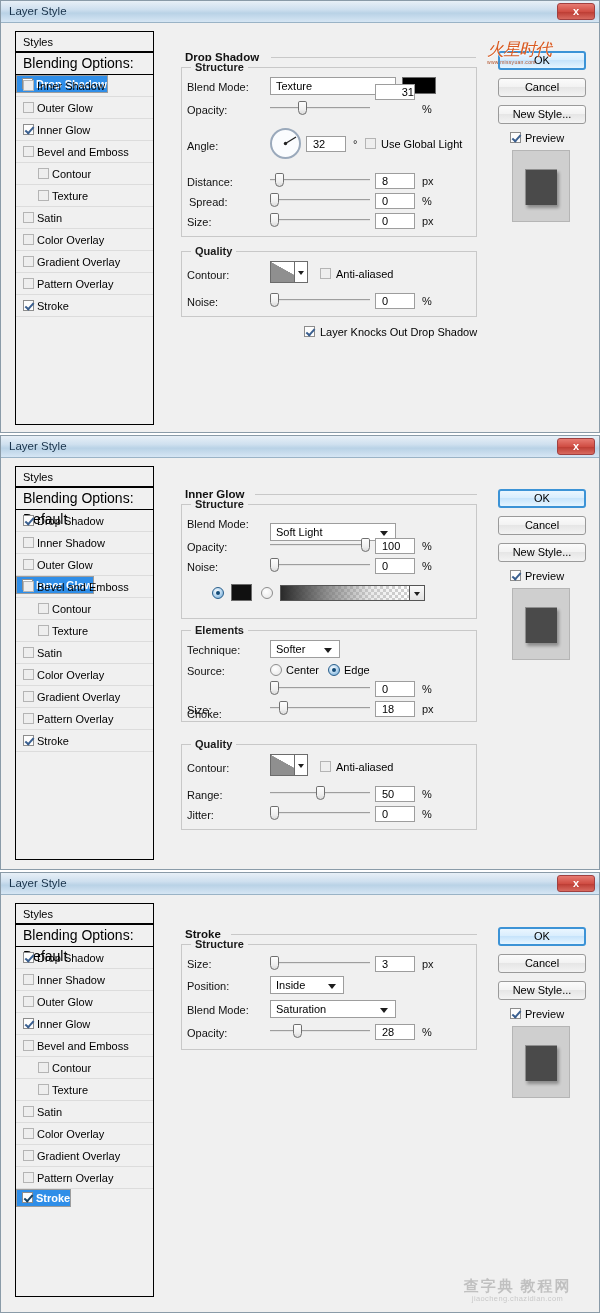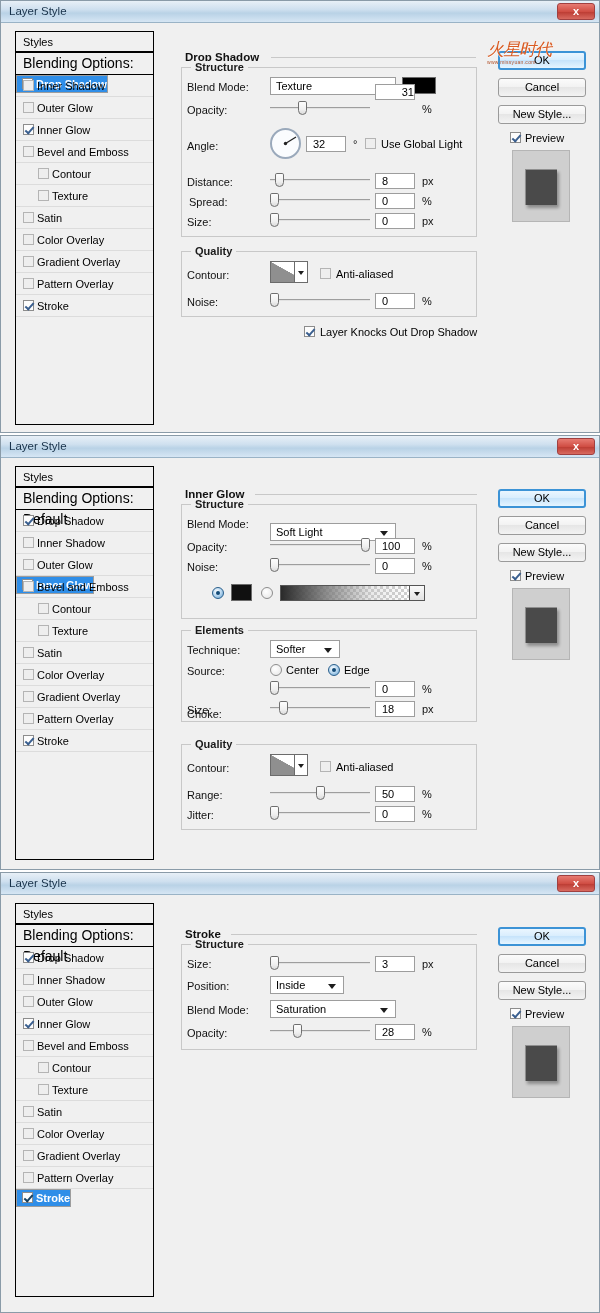--- a/index.html
+++ b/index.html
@@ -722,14 +722,18 @@
           </div>
       </div>
     </div>
   </div>
 
   <div class="wm-top">
     <div class="wtext">火星时代</div>
     <div class="wsub">www.missyuan.com</div>
   </div>
 
+  <div class="wm-bottom">
+    <div class="cn">查字典 教程网</div>
+    <div class="url">jiaocheng.chazidian.com</div>
+  </div>
 
 </div>
 
 </body></html>

